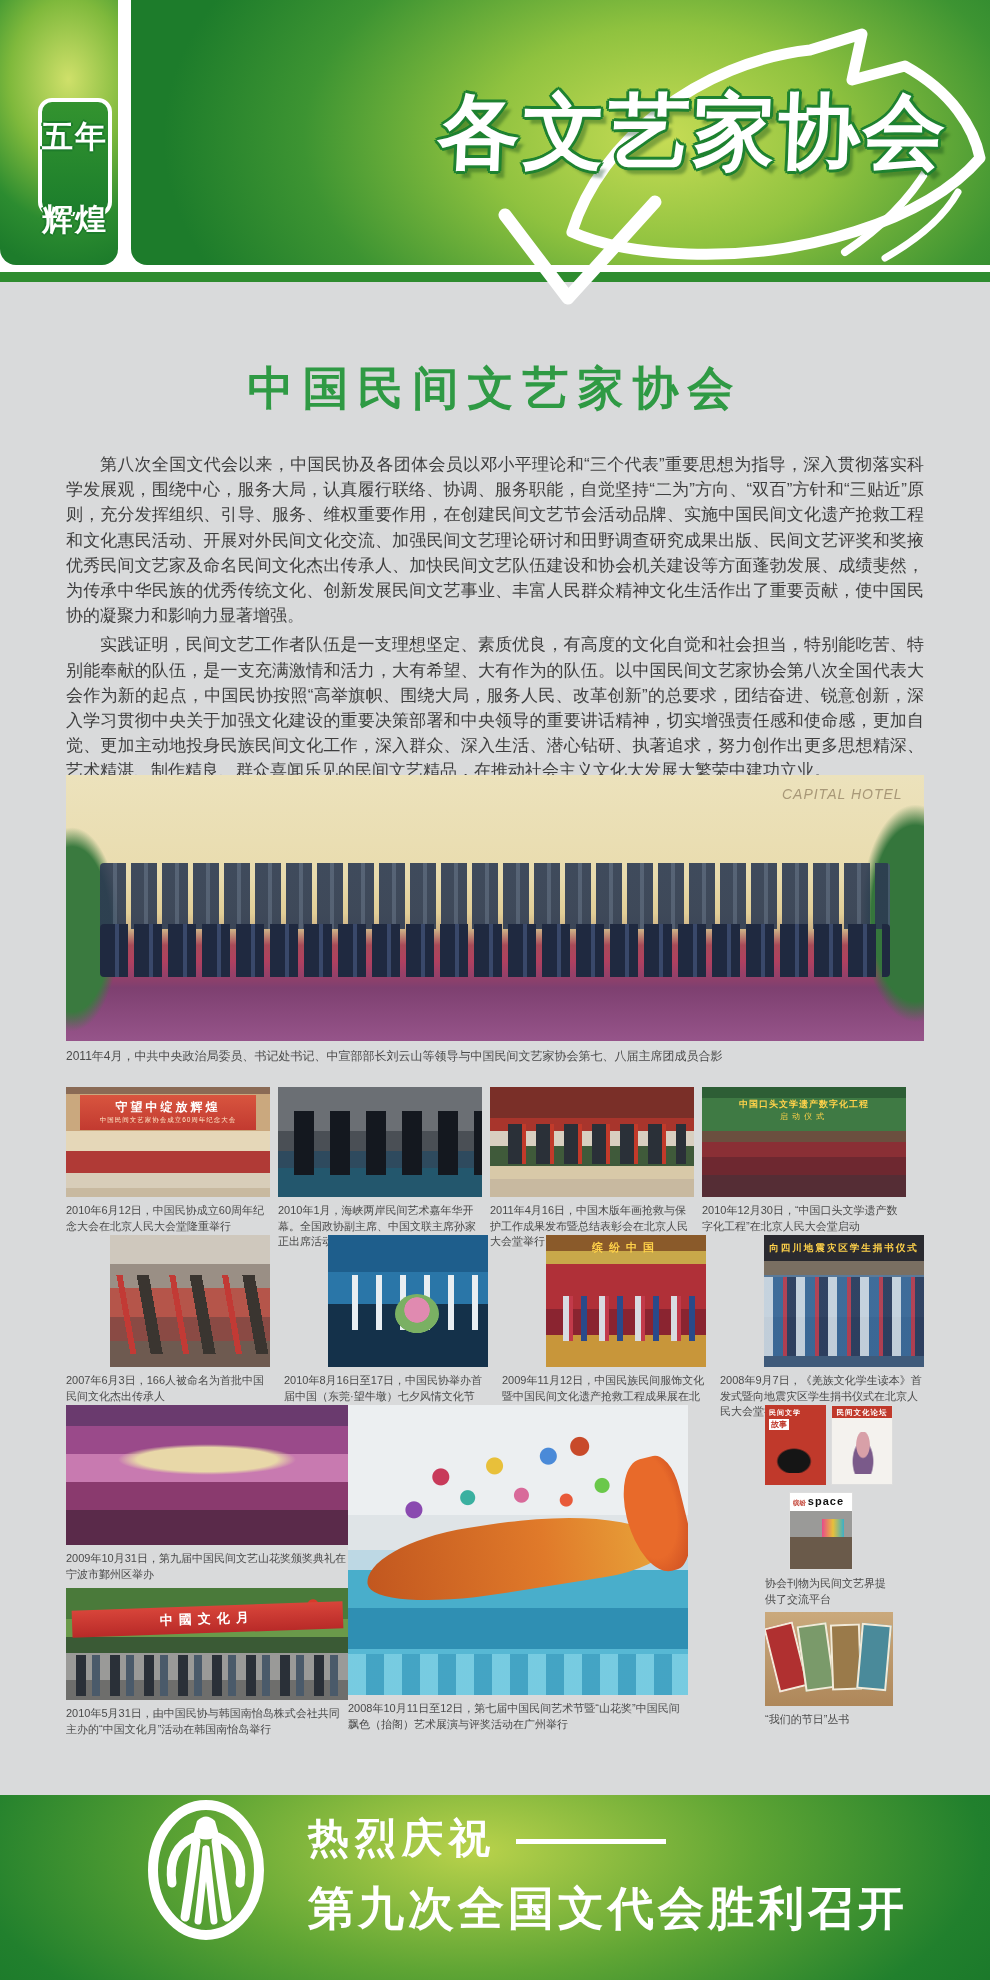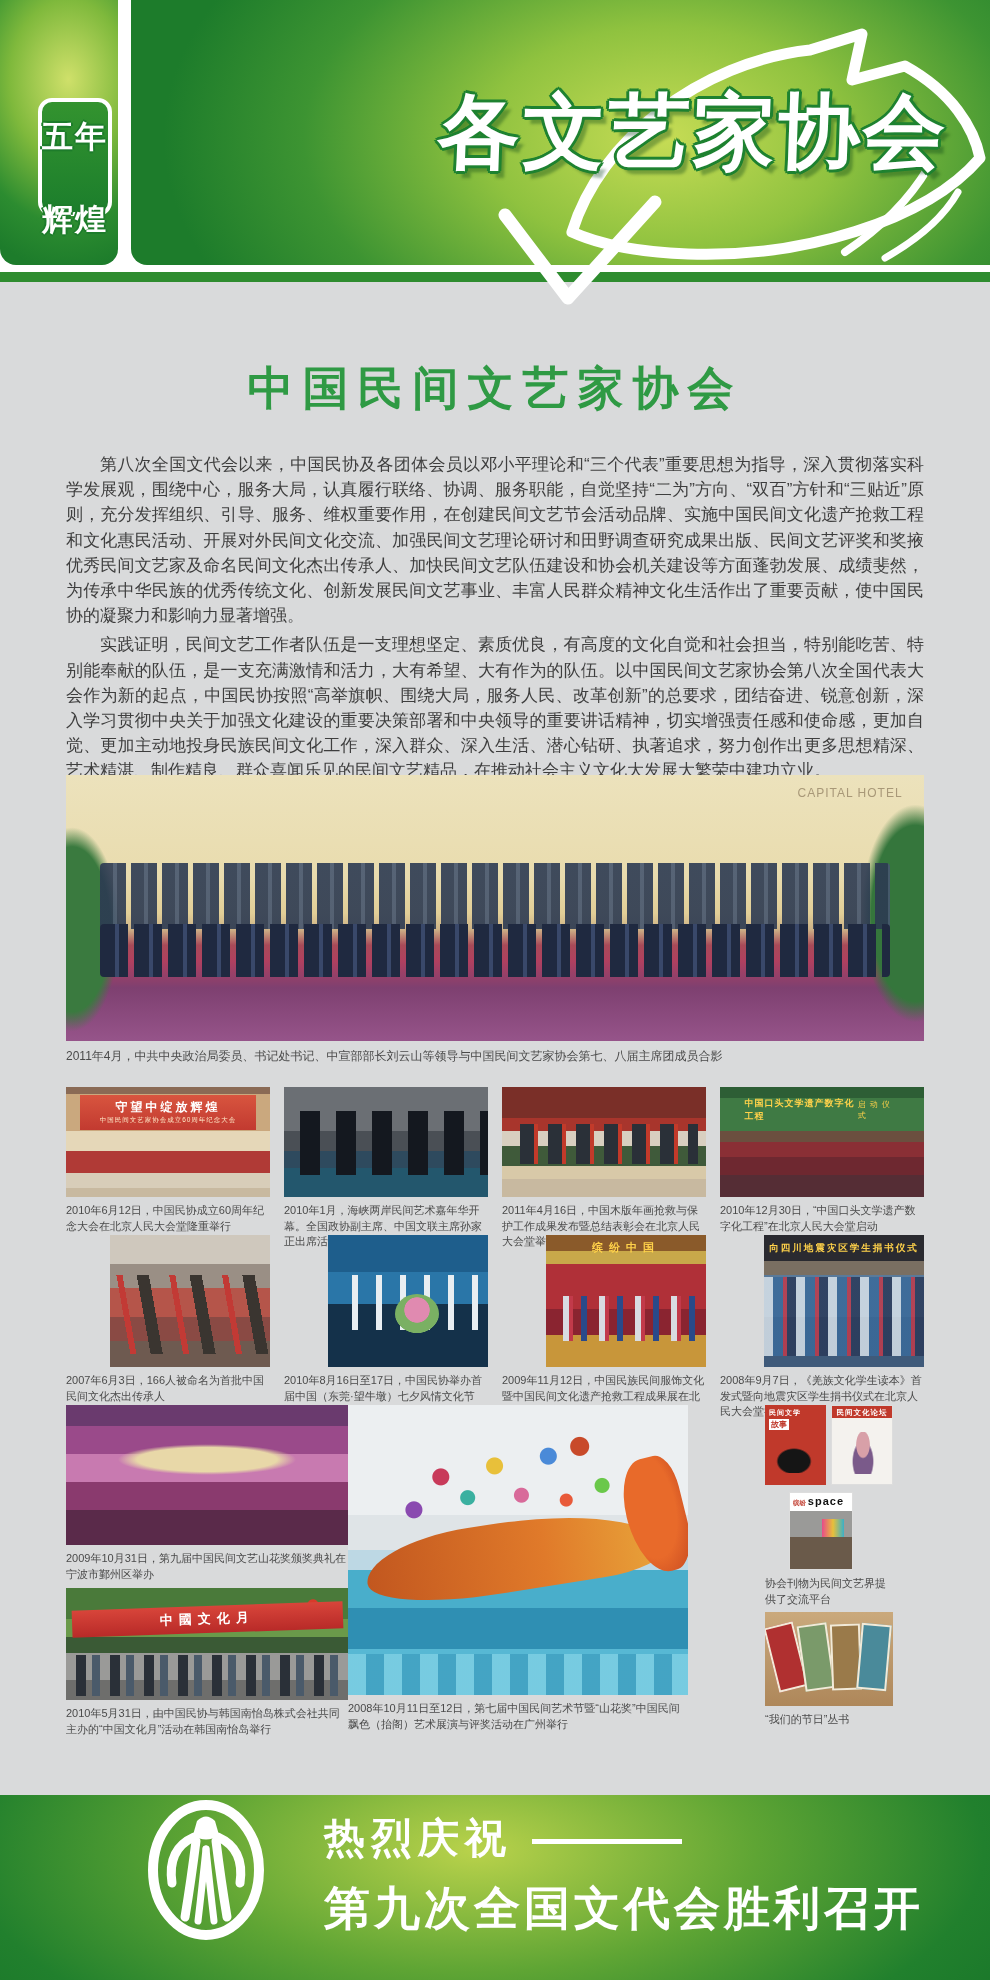--- a/index.html
+++ b/index.html
@@ -27,58 +27,58 @@
   
   .assoc-title{position:absolute;top:358px;left:0;width:990px;text-align:center;
     font-size:46px;font-weight:900;color:#2f9a44;letter-spacing:9px;}
   .paras{position:absolute;top:452px;left:66px;width:858px;}
   .paras p{margin:0 0 4px 0;font-size:17px;line-height:25.2px;color:#3e3e3e;text-align:justify;text-indent:2em;}
 
   .cap{color:#4a4a4a;}
   .featured-wrap{position:absolute;top:775px;left:66px;width:858px;}
   .featured-cap{margin-top:7px;font-size:12px;line-height:16px;}
 
-  .grid1{position:absolute;top:1087px;left:66px;width:728px;display:grid;grid-template-columns:repeat(4,204px);column-gap:14px;}
+  .grid1{position:absolute;top:1087px;left:66px;width:728px;display:grid;grid-template-columns:repeat(4,204px);column-gap:8px;}
   .grid2{position:absolute;top:1235px;left:66px;width:858px;display:grid;grid-template-columns:repeat(4,204px);column-gap:14px;}
   .cell .cap, .bcol .cap{margin-top:6px;font-size:11px;line-height:15.5px;}
 
   .bottom{position:absolute;top:1405px;left:66px;width:858px;display:flex;align-items:flex-start;}
   .bcol-left{width:282px;}
   .bcol-mid{width:340px;margin-left:0;}
   .bcol-right{width:128px;margin-left:77px;}
 
   
   .ph{position:relative;overflow:hidden;background:#999;}
   .ph-featured{height:266px;
     background:
      radial-gradient(70px 150px at 6px 58%, #3a7a3f 0 55%, rgba(0,0,0,0) 68%),
      radial-gradient(80px 160px at 99% 52%, #35763c 0 55%, rgba(0,0,0,0) 68%),
      linear-gradient(180deg,#ece2bc 0,#e9dcae 38%,#e2cf97 52%,#cdb287 58%,#a84a58 64%,#b04060 70%,#7e4070 80%,#96548a 100%);}
   .crowd{position:absolute;left:4%;right:4%;border-radius:4px;}
   .crowd-back{top:33%;height:25%;
     background:repeating-linear-gradient(90deg,#2c3a52 0 13px,#46566f 13px 17px,#2c3a52 17px 26px,rgba(0,0,0,0) 26px 31px);opacity:.9;}
   .crowd-front{top:56%;height:20%;
     background:repeating-linear-gradient(90deg,#1f2940 0 15px,#39486a 15px 19px,#1f2940 19px 28px,rgba(0,0,0,0) 28px 34px);}
-  .hotel-sign{position:absolute;top:4%;right:2.5%;font-size:12px;letter-spacing:1px;color:#a89878;}
+  .hotel-sign{position:absolute;top:4%;right:2.5%;font-size:14px;letter-spacing:1px;color:#a89878;font-style:italic;}
 
   .gphoto{height:110px;}
   .grid2 .gphoto{height:132px;margin-left:44px;}
   .ph-a{background:linear-gradient(180deg,#8a6a55 0 6%,#caa87e 6% 40%,#e5d7b8 40% 58%,#b03a36 58% 78%,#d8cdb9 78% 92%,#c8b9a0 92% 100%);}
   .ph-a .banner{position:absolute;top:7%;left:7%;right:7%;height:32%;background:linear-gradient(180deg,#d8553f,#c23a30);
     display:flex;flex-direction:column;align-items:center;justify-content:center;}
   .ph-a .banner b{color:#fff;font-size:12px;letter-spacing:3px;line-height:1.3;}
   .ph-a .banner i{color:#ffe9c8;font-size:6.5px;font-style:normal;letter-spacing:1px;}
   .ph-b{background:linear-gradient(180deg,#6b6f74 0 40%,#4a4f55 40% 58%,#2e4a5e 58% 74%,#23576d 74% 100%);}
   .ph-b .figs{position:absolute;top:22%;left:0;right:0;height:58%;
     background:repeating-linear-gradient(90deg,rgba(0,0,0,0) 0 16px,#14181f 16px 36px);}
   .ph-c{background:linear-gradient(180deg,#7a2f28 0 28%,#a8352c 28% 40%,#d8cfc0 40% 54%,#3f5a3a 54% 72%,#d8c9a8 72% 84%,#c8b9a0 84% 100%);}
   .ph-c .figs{position:absolute;top:34%;left:4%;right:4%;height:36%;
     background:repeating-linear-gradient(90deg,rgba(0,0,0,0) 0 10px,#2a3038 10px 24px,#c23a2a 24px 28px);}
   .ph-d{background:linear-gradient(180deg,#2d5e35 0 10%,#3f7a44 10% 40%,#6b4f3f 40% 50%,#8a2f35 50% 64%,#6e2830 64% 80%,#552d35 80% 100%);}
-  .ph-d .banner{position:absolute;top:6%;left:12%;right:12%;height:30%;display:flex;flex-direction:row;align-items:center;justify-content:center;}
+  .ph-d .banner{position:absolute;top:6%;left:12%;right:12%;height:30%;display:flex;flex-direction:column;align-items:center;justify-content:center;}
   .ph-d .banner b{color:#ffd24a;font-size:9px;letter-spacing:1px;line-height:1.5;}
   .ph-d .banner i{color:#ffd24a;font-size:8px;font-style:normal;letter-spacing:4px;}
   .ph-e{background:linear-gradient(180deg,#cfc8bd 0 22%,#9a8f85 22% 40%,#b5554a 40% 62%,#8a4a44 62% 80%,#6e5a50 80% 100%);}
   .ph-e .figs{position:absolute;top:30%;left:0;right:0;height:60%;
     background:repeating-linear-gradient(80deg,rgba(0,0,0,0) 0 20px,#c23a35 20px 26px,rgba(0,0,0,0) 26px 40px,#3a3530 40px 52px);}
   .ph-f{background:linear-gradient(180deg,#1e5e8c 0 28%,#2a76a8 28% 52%,#14314a 52% 100%);}
   .ph-f .figs{position:absolute;top:30%;left:4%;right:4%;height:42%;
     background:repeating-linear-gradient(90deg,rgba(0,0,0,0) 0 18px,#e8eef2 18px 24px);}
   .ph-f .flowers{position:absolute;top:45%;left:42%;width:44px;height:40px;border-radius:50%;
     background:radial-gradient(circle at 50% 40%,#e08ab0 0 38%,#7ab063 40% 70%,rgba(0,0,0,0) 72%);}
@@ -146,21 +146,21 @@
   .book{position:absolute;top:12px;width:30px;height:66px;border:2px solid #f2ead8;}
   .bk1{left:6px;background:#b03030;transform:rotate(-14deg);}
   .bk2{left:36px;background:#7a9a6a;transform:rotate(-8deg);}
   .bk3{left:66px;background:#9a7a4a;transform:rotate(-2deg);}
   .bk4{left:94px;background:#4a8a9a;transform:rotate(5deg);}
 
   
   .footer{position:absolute;top:1795px;left:0;width:990px;height:185px;
     background:radial-gradient(620px 270px at 48% 30%, #b9d24b 0%, #5fa534 45%, #21802d 82%, #1a772a 100%);}
   .f-logo{position:absolute;top:4px;left:145px;}
-  .f-text{position:absolute;top:16px;left:324px;color:#fff;}
+  .f-text{position:absolute;top:16px;left:308px;color:#fff;}
   .f-line1{font-size:41px;font-weight:bold;letter-spacing:6px;display:flex;align-items:center;}
   .f-dash{display:inline-block;width:150px;height:5px;background:#fff;margin-left:20px;margin-top:6px;}
   .f-line2{margin-top:12px;font-size:46px;font-weight:bold;letter-spacing:4px;white-space:nowrap;}
 </style>
 </head>
 <body>
 
 <div id="page">
 
   <div class="header">

